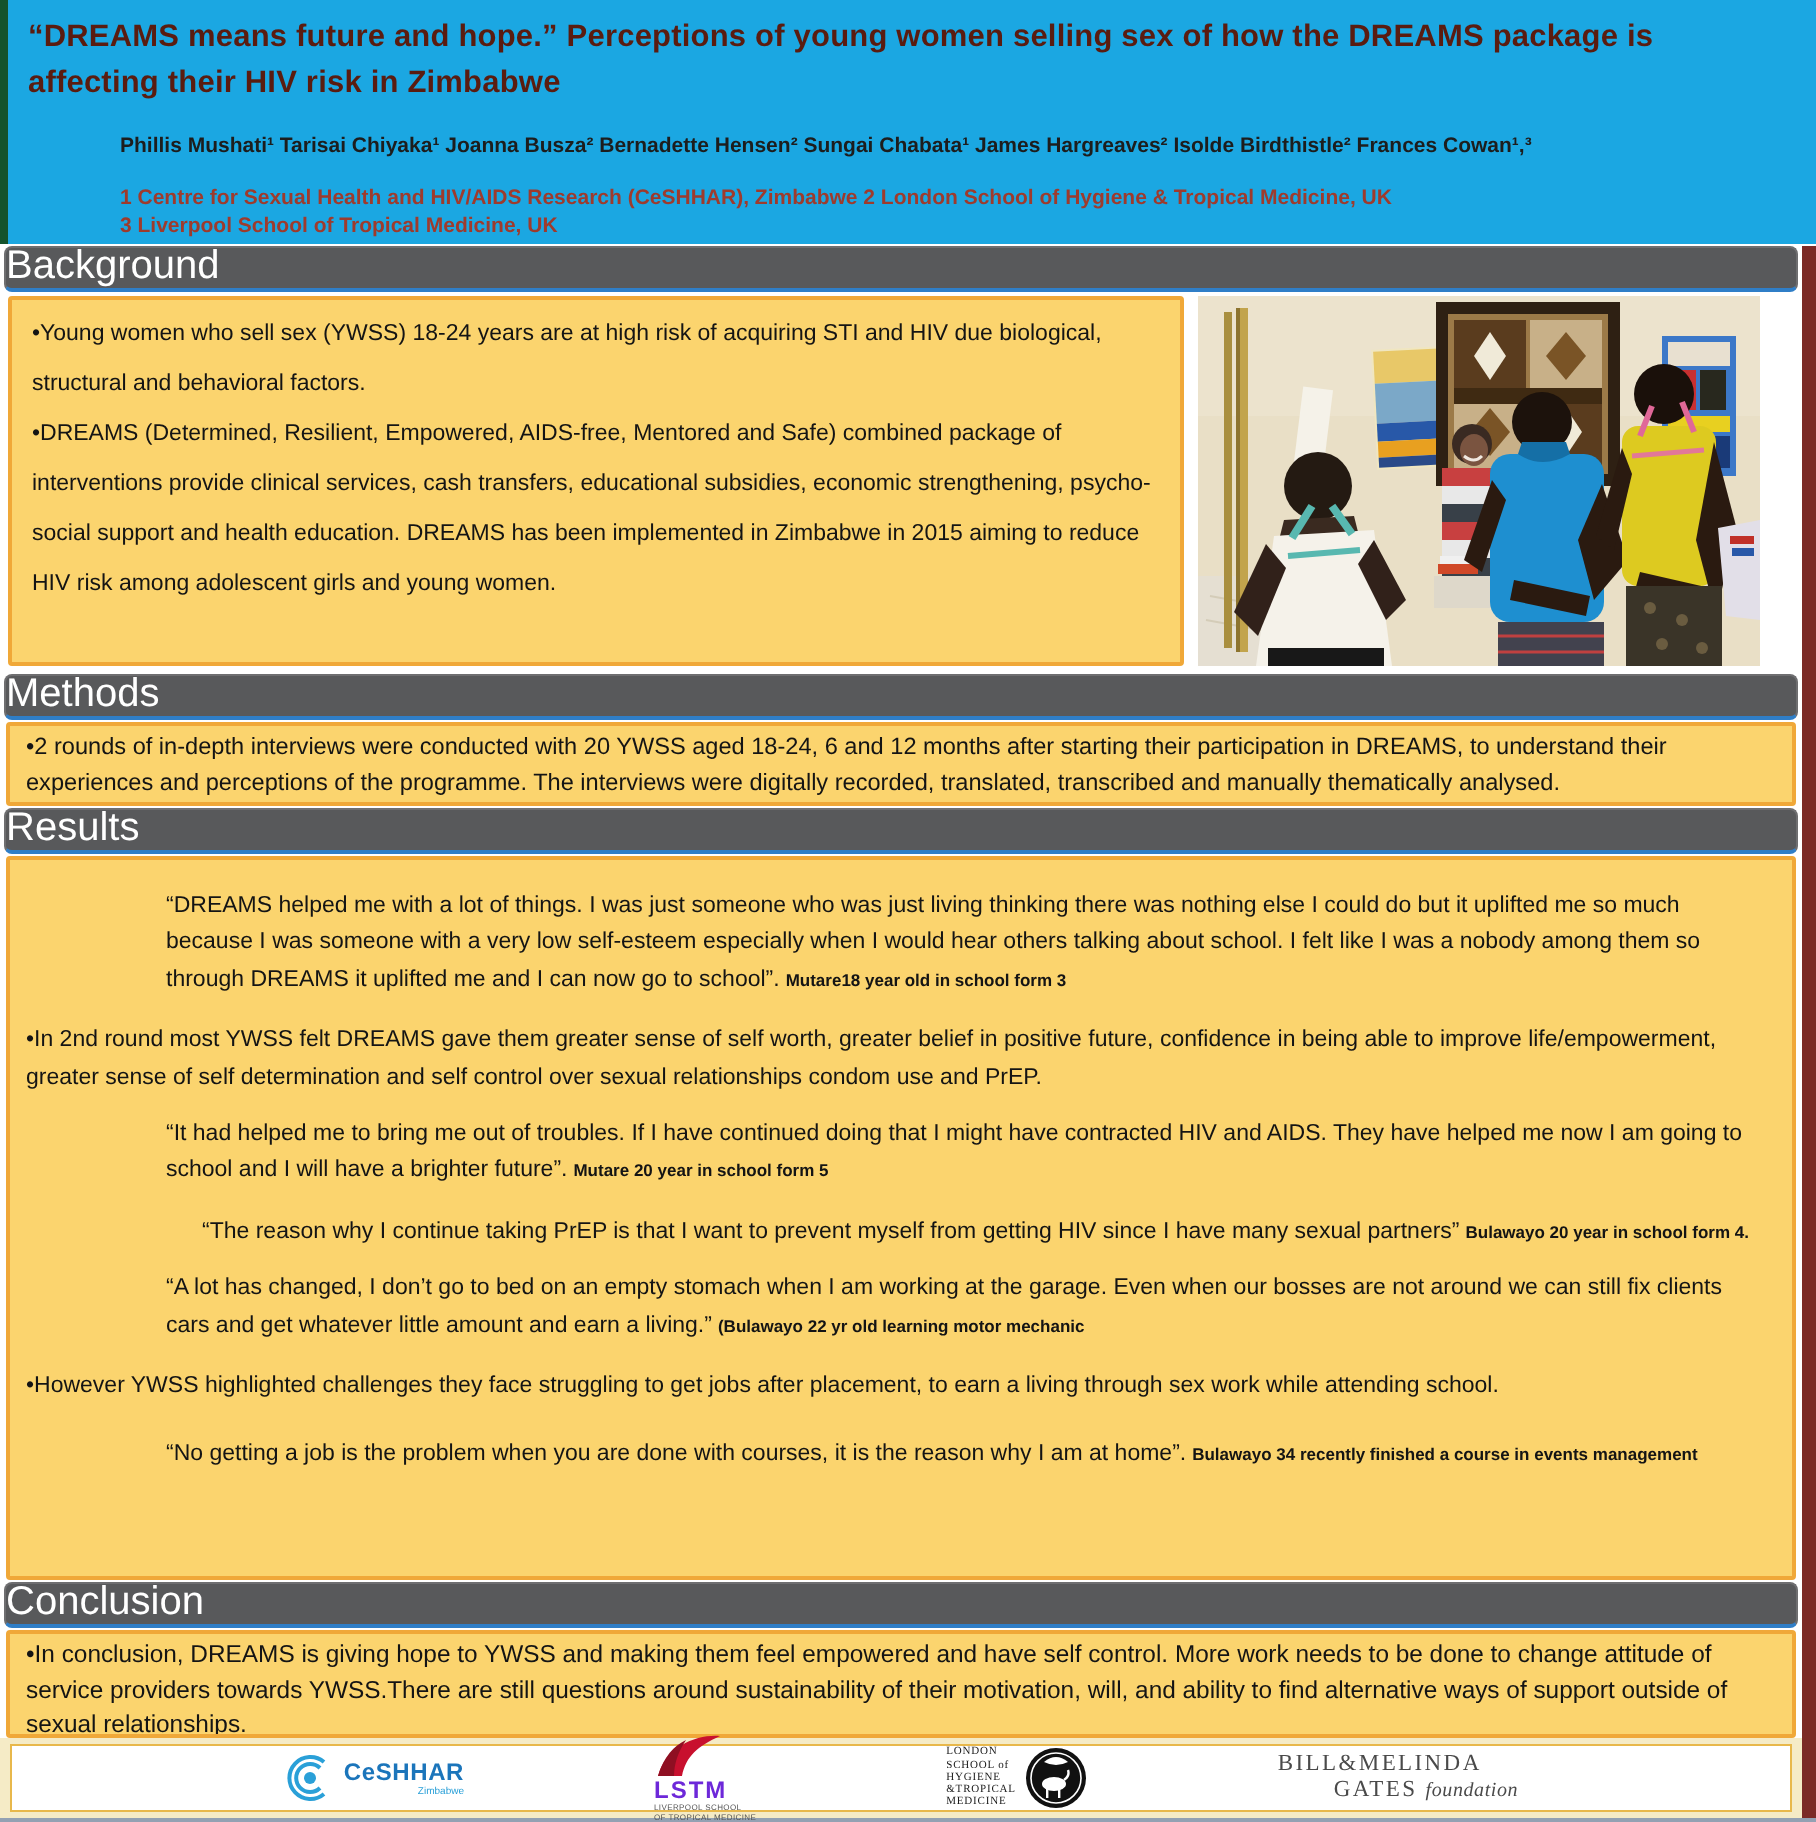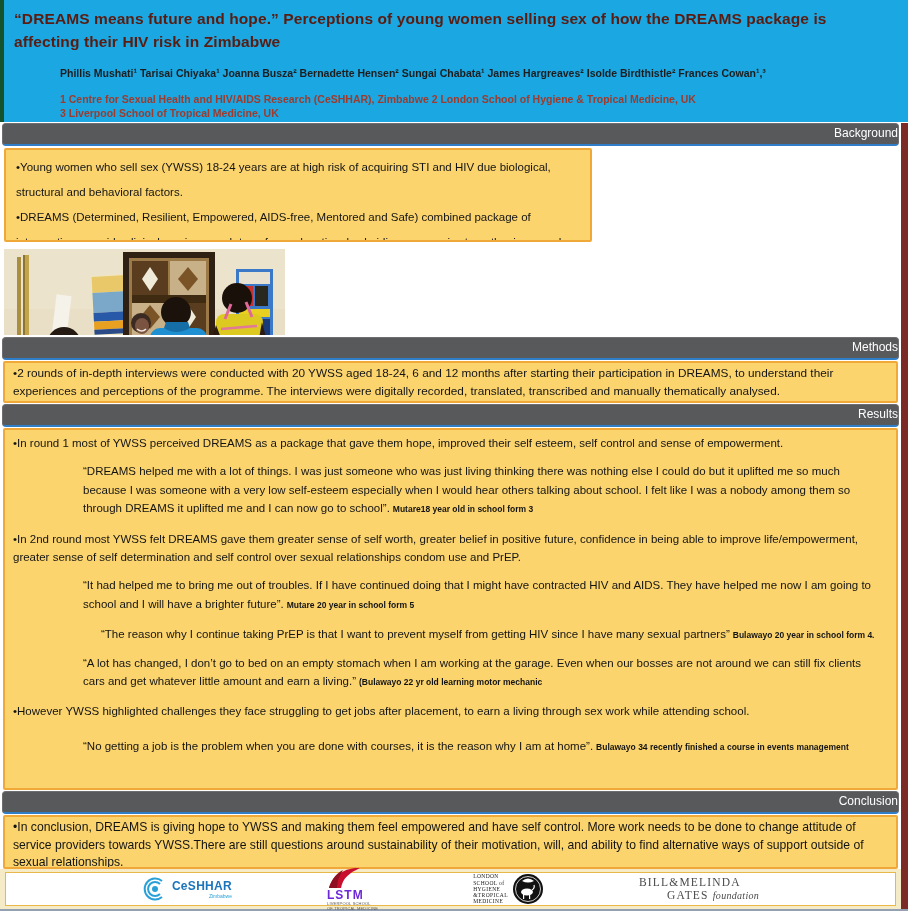--- a/index.html
+++ b/index.html
@@ -7,29 +7,29 @@
   .poster { width:908px; height:911px; background:#ffffff; position:relative; overflow:hidden; }
 
   
   .header { height:122px; background:#1ba7e2; padding:7px 12px 0 10px; border-left:4px solid #14532d; }
   .title { color:#5a1c10; font-weight:bold; font-size:15.5px; line-height:1.5; letter-spacing:.1px; }
   .authors { margin:13px 0 0 46px; font-size:10.5px; font-weight:600; color:#1d1d1d; }
   .affils { margin:13px 0 0 46px; font-size:10.5px; font-weight:bold; color:#9e3b2d; line-height:1.35; }
 
   
   .bar { height:23px; margin:1px 2px 0 2px; background:#58595b; border:1px solid #6e6e70;
-         border-bottom:2px solid #2f7ec7; border-radius:4px; color:#fff; text-align:right;
-         font-size:12px; line-height:19px; }
+         border-bottom:2px solid #2f7ec7; border-radius:4px; color:#fff; text-align:left;
+         font-size:20px; line-height:19px; }
 
   .main { border-right:7px solid #7b2a26; }
 
   
   .ybox { background:#fbd46e; border:2px solid #f0a838; border-radius:2px; color:#141414; overflow:hidden; }
 
-  .bg-row { height:190px; display:flex; padding:2px 4px 1px 4px; gap:7px;flex-direction:column; }
+  .bg-row { height:190px; display:flex; padding:2px 4px 1px 4px; gap:7px; }
   .bg-box { width:588px; height:185px; padding:5px 10px; font-size:11.5px; line-height:2.18; }
   .photo-wrap { width:281px; height:185px; overflow:hidden; background:#e9dfc6; }
 
   .methods-box { height:42px; margin:1px 3px 0 3px; padding:2px 8px; font-size:11.8px; line-height:1.5; }
 
   .results-box { height:362px; margin:1px 3px 0 3px; padding:4px 10px 0 8px; font-size:11.5px; line-height:1.6; }
   .ri-quote1 { margin-top:10px; padding-left:70px; padding-right:6px; }
   .ri-bullet2 { margin-top:12px; }
   .ri-quote2 { margin-top:10px; padding-left:70px; padding-right:6px; }
   .ri-quote3 { margin-top:12px; padding-left:88px; padding-right:6px; }
@@ -180,21 +180,20 @@
           <rect x="267" y="126" width="11" height="4" fill="#2858a8"></rect>
         </svg>
       </div>
     </div>
 
     <div class="bar">Methods</div>
     <div class="ybox methods-box">•2 rounds of in-depth interviews were conducted with 20 YWSS aged 18-24, 6 and 12 months after starting their participation in DREAMS, to understand their experiences and perceptions of the programme.  The interviews were digitally recorded, translated, transcribed and manually thematically analysed.</div>
 
     <div class="bar">Results</div>
     <div class="ybox results-box">
-      <div>•In round 1  most of YWSS perceived DREAMS as a package that gave them hope, improved their self esteem, self control and sense of empowerment.</div>
       <div class="ri-quote1"><span>“DREAMS helped me with a lot of things. I was just someone who was just  living thinking there was nothing else I could do but it uplifted me so much because I was someone with a very low self-esteem especially when I would hear others talking about school. I felt like I was a nobody among them so through DREAMS it uplifted me and I can now go to school”.</span><span class="attribution">Mutare18 year old  in school form 3</span></div>
       <div class="ri-bullet2">•In 2nd round most YWSS felt DREAMS gave them greater sense of self worth, greater belief in positive future, confidence in being able to improve life/empowerment, greater sense of self determination and self control over sexual relationships condom use and PrEP.</div>
       <div class="ri-quote2"><span>“It had helped me to bring me out of troubles. If I have continued doing that I might have contracted HIV and AIDS. They have helped me now I am going to school and I will have a brighter future”.</span><span class="attribution">Mutare 20 year in school form 5</span></div>
       <div class="ri-quote3"><span>“The reason why I continue taking PrEP is that I want to prevent myself from getting HIV since I have many sexual partners”</span><span class="attribution">Bulawayo 20 year in school form 4.</span></div>
       <div class="ri-quote4"><span>“A lot has changed, I don’t go to bed on an empty stomach when I am working at the garage. Even when our bosses are not around we can still fix clients cars and get whatever little amount and earn a living.”</span><span class="attribution">(Bulawayo 22 yr old learning motor mechanic</span></div>
       <div class="ri-bullet3">•However YWSS  highlighted challenges they face struggling to get jobs after placement, to earn a living through sex work while attending school.</div>
       <div class="ri-quote5"><span>“No getting a job is the problem when you are done with courses, it is the reason why I am at home”.</span><span class="attribution">Bulawayo  34 recently finished a course in events management</span></div>
     </div>
 
     <div class="bar">Conclusion</div>

